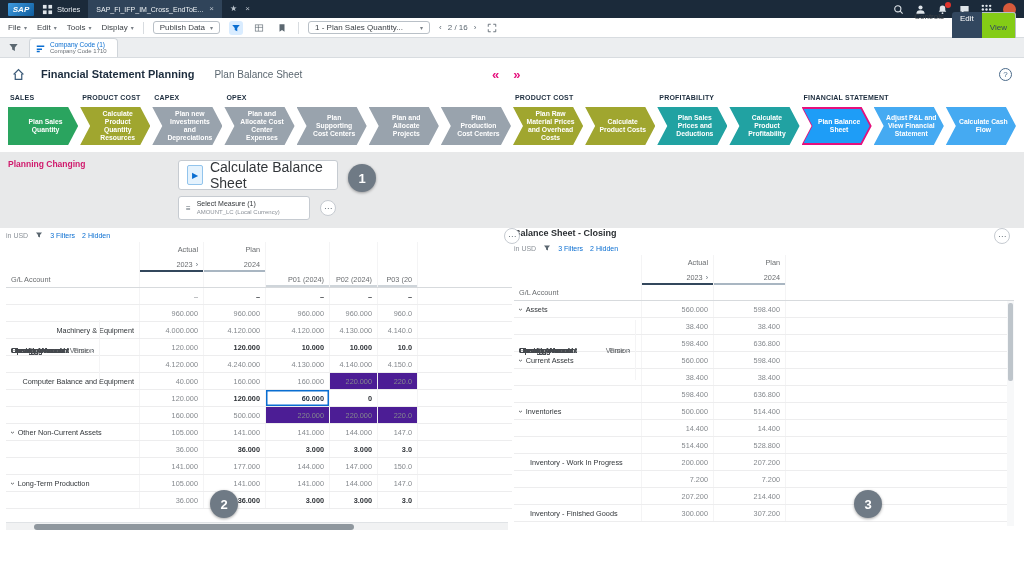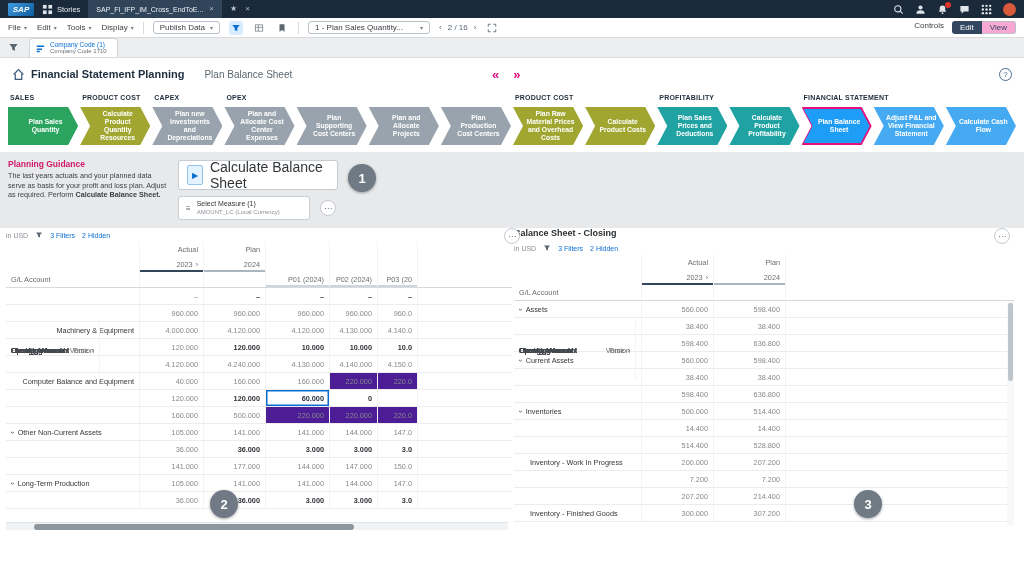--- a/index.html
+++ b/index.html
@@ -28,34 +28,34 @@
   .btn-outline{border:1px solid #b9c0c7;border-radius:3px;padding:1px 6px;display:flex;align-items:center;gap:5px}
   .tool-ico{width:14px;height:14px;display:flex;align-items:center;justify-content:center;color:#5b6770}
   .tool-ico svg{width:10px;height:10px}
   .tool-ico.active{background:#d9ecff;border-radius:3px;color:#0a6ed1}
   .sel-box{border:1px solid #b9c0c7;border-radius:3px;padding:1px 6px;display:flex;align-items:center;gap:6px;width:122px;justify-content:space-between}
   .sel-label{overflow:hidden;white-space:nowrap;text-overflow:ellipsis}
   .pager{display:flex;gap:6px;align-items:center;color:#5b6770}
   .mb-right{margin-left:auto;display:flex;gap:8px}
   .seg{display:flex}
   .seg-edit{background:#32475f;color:#fff;border-radius:3px 0 0 3px;padding:2px 8px}
-  .seg-view{background:#f9a8d4;color:#32475f;border:1px solid #b9c0c7;border-left:none;border-radius:0 3px 3px 0;padding:1px 8px}
+  .seg-view{background:#84cc16;color:#32475f;border:1px solid #b9c0c7;border-left:none;border-radius:0 3px 3px 0;padding:10px 8px}
 
   
   .filterbar{position:absolute;top:38px;left:0;right:0;height:20px;background:#eceef0;border-bottom:1px solid #d8dce0;display:flex;align-items:flex-end;padding:0 0 0 8px;gap:10px}
   .fb-ico{align-self:center;width:11px;height:11px;color:#5b6770;display:flex}
   .chip{background:#fff;border:1px solid #d0d5da;border-bottom:none;border-radius:4px 4px 0 0;height:19px;display:flex;align-items:center;gap:5px;padding:0 10px 0 6px}
   .chip-ico{color:#0a6ed1;width:9px;height:9px;display:flex}
   .chip-t1{font-size:6.5px;color:#0a6ed1;line-height:1.15}
   .chip-t2{font-size:6px;color:#6a7076;line-height:1.15}
 
   
   .pagehead{position:absolute;top:58px;left:0;right:0;height:32px;display:flex;align-items:center;padding:0 12px}
   .home-ico{width:13px;height:13px;color:#3b5a78;display:flex}
-  .ph-title{font-size:11px;font-weight:700;color:#1d2d3e;margin-left:6px}
+  .ph-title{font-size:11px;font-weight:700;color:#1d2d3e;margin-left:16px}
   .ph-sub{font-size:10px;color:#5b6770;margin-left:20px}
   .ph-nav{position:absolute;left:492px;display:flex;gap:14px;color:#e5107d;font-weight:700;font-size:13px}
   .help{margin-left:auto;width:13px;height:13px;border:1px solid #4a6a8a;border-radius:50%;color:#4a6a8a;font-size:8px;display:flex;align-items:center;justify-content:center}
 
   
   .flow{position:absolute;top:92px;left:0;right:0;height:60px;padding:2px 8px 0}
   .steps{display:flex;gap:2px}
   .step{flex:1;display:flex;flex-direction:column;min-width:0}
   .step-cat{height:13px;font-size:7px;font-weight:700;color:#1d2d3e;white-space:nowrap;overflow:visible;letter-spacing:.2px;padding-left:2px}
   .chev{position:relative;height:38px;clip-path:polygon(0 0,calc(100% - 10px) 0,100% 50%,calc(100% - 10px) 100%,0 100%,10px 50%);display:flex;align-items:center;justify-content:center}
@@ -372,22 +372,21 @@
         <div class="step">
           <div class="step-cat"></div>
           <div class="chev" style="background: rgb(69, 170, 242);">
             <div class="chev-label">Calculate Cash Flow</div>
           </div>
         </div>
       </div>
   </div>
 
   <div class="guidance">
-    <div class="pg-title">Planning Guidance</div>
-    <div class="pg-body"><span>The last years actuals and your planned data serve as basis for your profit and loss plan. Adjust as required. Perform </span><b>Calculate Balance Sheet.</b></div>
+    <div class="pg-title">Planning Changing</div>
     <div class="calc-btn">
       <span class="play-sq">▶</span>
       <span class="calc-label">Calculate Balance Sheet</span>
     </div>
     <div class="measure">
       <span class="meas-ico">≡</span>
       <span>
         <div class="meas-t1">Select Measure (1)</div>
         <div class="meas-t2">AMOUNT_LC (Local Currency)</div>
       </span>

